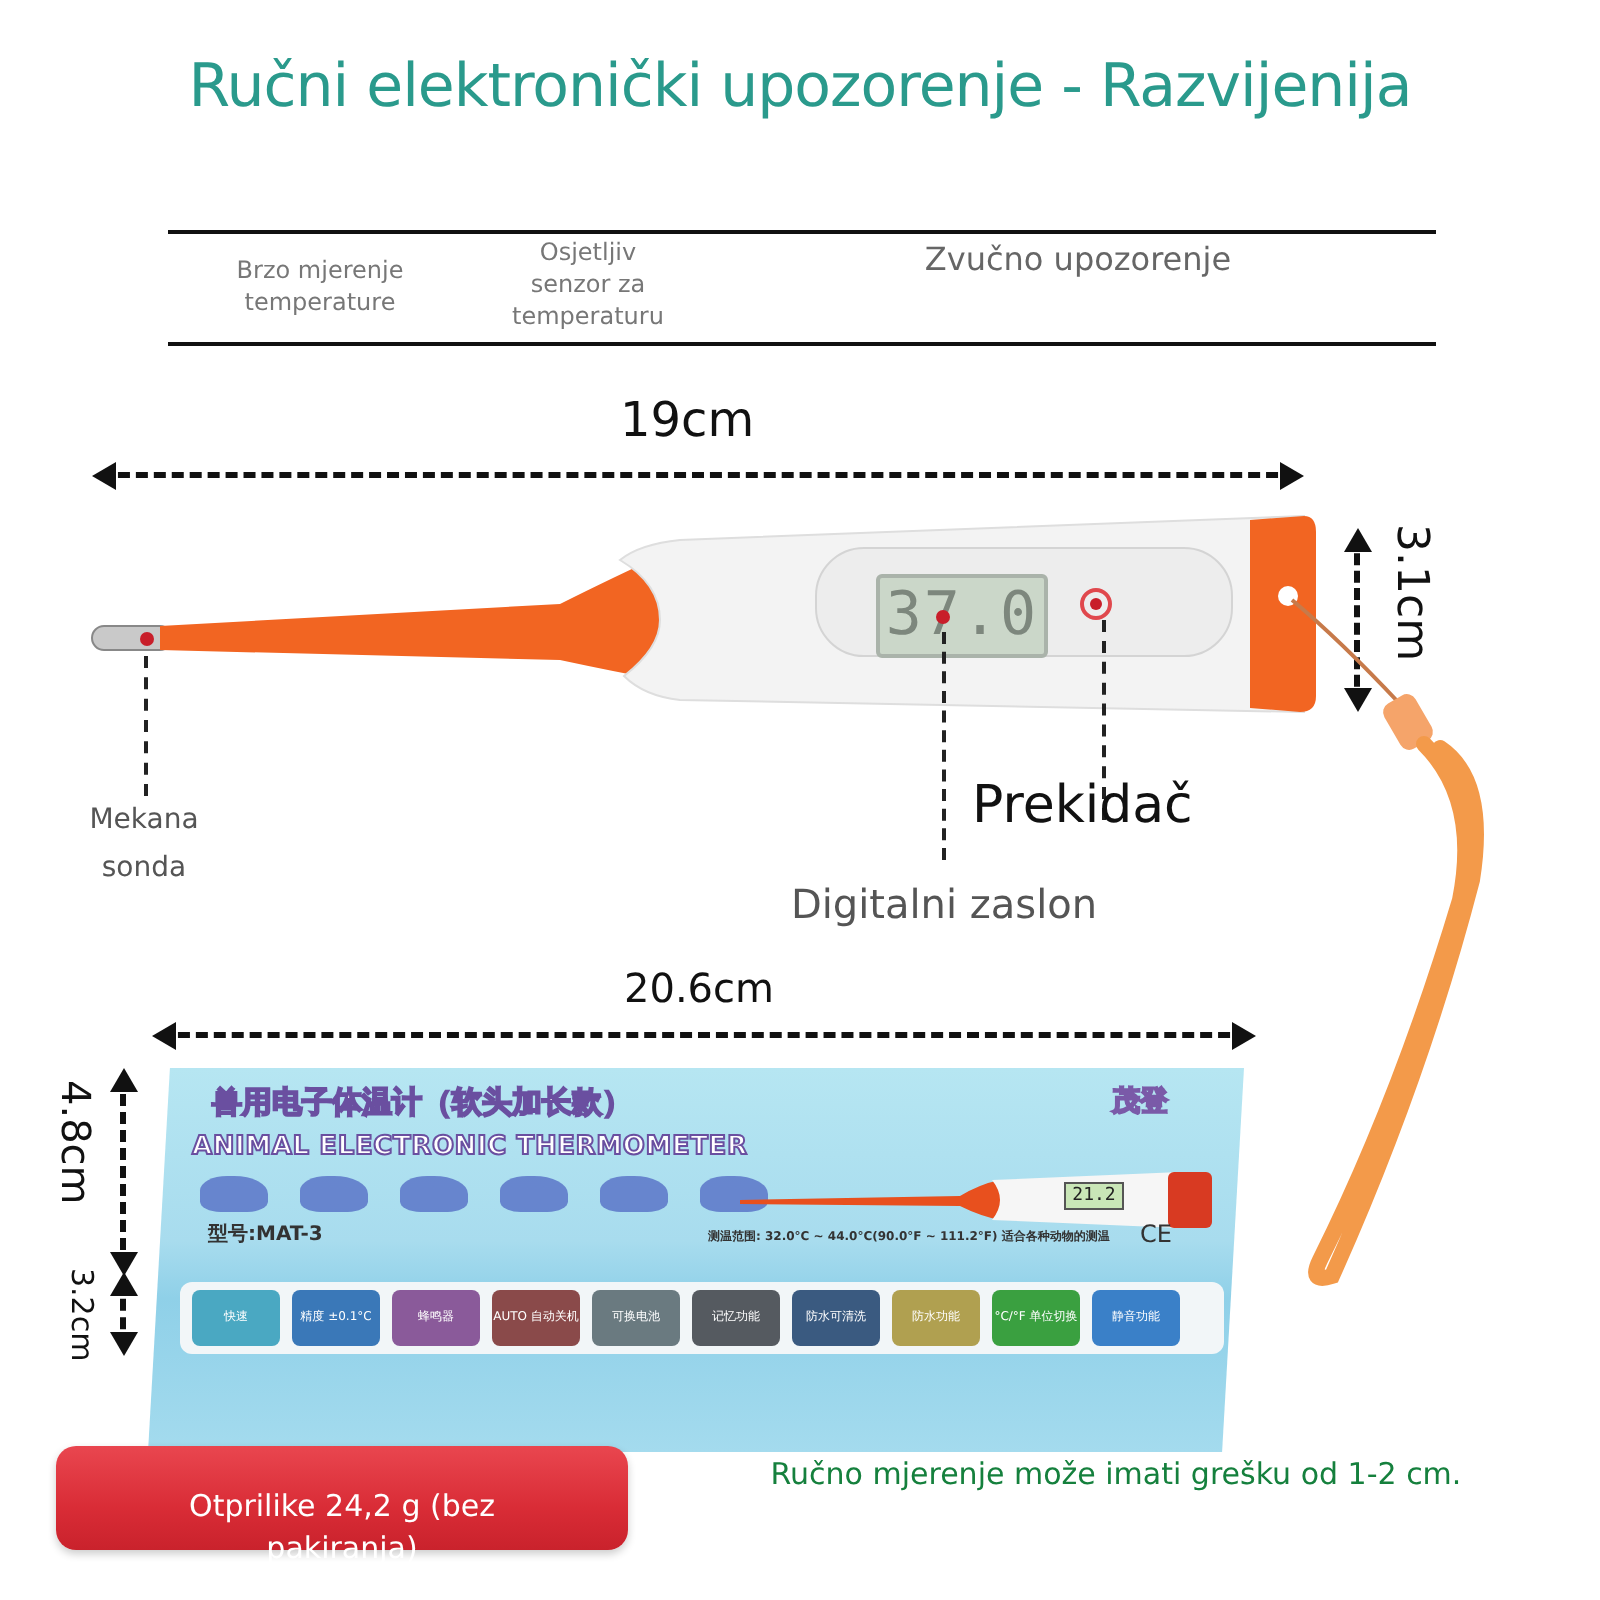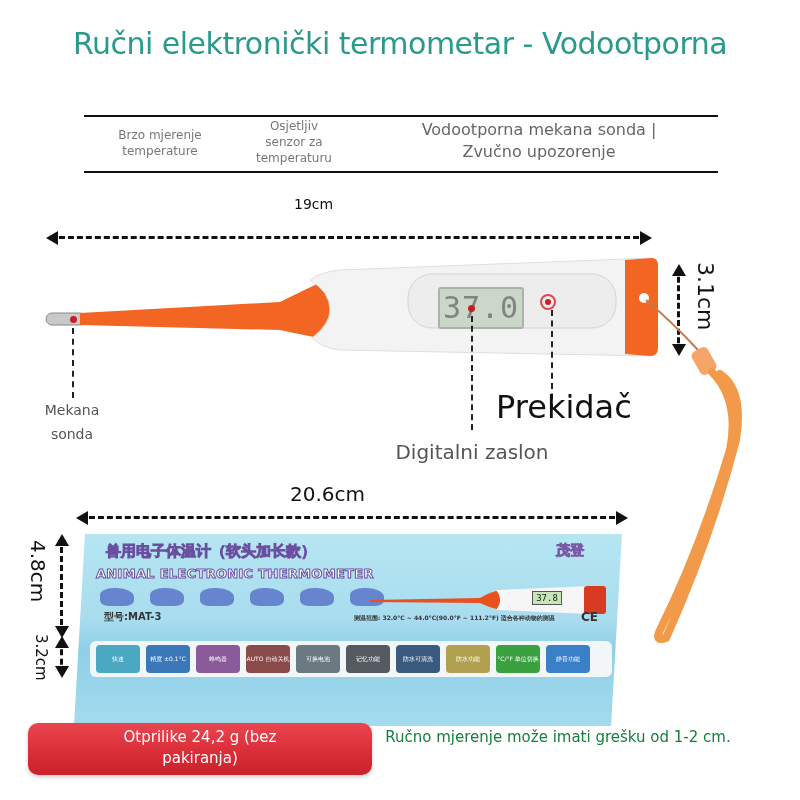--- a/index.html
+++ b/index.html
@@ -25,71 +25,70 @@
   .vline { border-left: 3px dashed #111; width: 0; }
   .arrow-u, .arrow-d { position: absolute; left: -8px; width: 0; height: 0; border-left: 7px solid transparent; border-right: 7px solid transparent; }
   .arrow-u { top: -4px; border-bottom: 12px solid #111; }
   .arrow-d { bottom: -4px; border-top: 12px solid #111; }
 
   .rot { transform: rotate(90deg); transform-origin: left top; white-space: nowrap; }
 
   .callout-text { color: #555; font-size: 14px; line-height: 24px; text-align: center; }
   .dashv { border-left: 2px dashed #222; width: 0; }
 
-  .weight-badge { left: 28px; top: 723px; width: 344px; height: 52px; border-radius: 10px;
+  .weight-badge { left: 28px; top: 723px; width: 286px; height: 52px; border-radius: 10px;
     background: linear-gradient(180deg, #e9464f 0%, #d92c36 60%, #c9222c 100%);
-    box-shadow: 0 2px 4px rgba(0,0,0,0.2); color: #fff; font-size: 15px; line-height: 21px; text-align: center; padding-top: 4px; }
+    box-shadow: 0 2px 4px rgba(0,0,0,0.2); color: #fff; font-size: 15px; line-height: 21px; text-align: center; padding-top: 20px; }
   .disclaimer { left: 336px; top: 726px; width: 444px; text-align: center; color: #15803d; font-size: 15px; line-height: 22px; }
 
   
   .box { left: 68px; top: 530px; width: 560px; height: 162px; }
   .box-face { position: absolute; left: 6px; top: 4px; width: 548px; height: 192px;
     background: linear-gradient(180deg, #b6e6f2 0%, #a8dcee 45%, #8fd0e8 60%, #a4dbee 100%);
     clip-path: polygon(2% 0, 100% 0, 98% 100%, 0 100%); }
   .box-cn { position: absolute; left: 32px; top: 8px; color: #fff; font-size: 15px; font-weight: bold; -webkit-text-stroke: 1px #6a4fa0; }
   .box-en { position: absolute; left: 22px; top: 32px; color: #fff; font-size: 13px; font-weight: bold; -webkit-text-stroke: 1px #6a4fa0; letter-spacing: 0.3px; }
   .box-brand { position: absolute; right: 38px; top: 8px; color: #fff; font-size: 14px; font-weight: bold; -webkit-text-stroke: 1px #7a5aa8; }
   .box-model { position: absolute; left: 30px; top: 76px; color: #333; font-size: 10px; font-weight: bold; }
   .box-range { position: absolute; left: 280px; top: 80px; color: #333; font-size: 6px; font-weight: bold; white-space: nowrap; }
-  .box-ce { position: absolute; right: 24px; top: 76px; color: #333; font-size: 12px; font-weight: bold; }
+  .box-ce { position: absolute; right: 36px; top: 76px; color: #333; font-size: 12px; font-weight: normal; }
   .animals { position: absolute; left: 26px; top: 54px; display: flex; gap: 16px; }
   .animal { width: 34px; height: 18px; background: #5a76c8; border-radius: 40% 50% 30% 30%; opacity: 0.85; }
   .icon-strip { position: absolute; left: 16px; top: 107px; width: 522px; height: 36px; background: #f2f6f8; border-radius: 6px; display: flex; gap: 6px; padding: 4px 6px; }
   .chip { width: 44px; height: 28px; border-radius: 4px; color: #fff; font-size: 6px; text-align: center; line-height: 28px; }
   .mini-thermo { position: absolute; left: 296px; top: 52px; width: 240px; height: 30px; }
   .mini-screen { position: absolute; left: 162px; top: 5px; width: 30px; height: 14px; background: #c9e6b7; border: 1px solid #555; font-size: 9px; color: #222; text-align: center; line-height: 12px; font-family: "DejaVu Sans Mono", monospace; }
 
   
   .lcd { position: absolute; left: 438px; top: 287px; width: 86px; height: 42px; background: #cbd7c9; border: 2px solid #aab3aa; border-radius: 3px;
      color: #7d877d; font-family: "DejaVu Sans Mono", monospace; font-size: 30px; line-height: 38px; text-align: center; letter-spacing: 1px; }
 </style>
 </head>
 <body>
 
 <div class="abs title">
-  <div>Ručni elektronički termometar - Vodootporna</div>
+  <div>Ručni elektronički upozorenje - Razvijenija</div>
 </div>
 
 <div class="abs feat-bar">
   <div class="feat feat2">
     <div>Osjetljiv</div>
     <div>senzor za</div>
     <div>temperaturu</div>
   </div>
   <div class="feat feat1">
     <div>Brzo mjerenje</div>
     <div>temperature</div>
   </div>
   <div class="feat feat3">
-    <div>Vodootporna mekana sonda |</div>
     <div>Zvučno upozorenje</div>
   </div>
 </div>
 
-<div class="abs dim-label" style="left:294px; top:196px; font-size:14px;">19cm</div>
+<div class="abs dim-label" style="left:310px; top:196px; font-size:24px;">19cm</div>
 <div class="abs hline" style="left:50px; top:236px; width:598px;">
   <span class="arrow-l"></span>
   <span class="arrow-r"></span>
 </div>
 
 <svg class="abs" style="left:40px; top:250px;" width="640" height="115">
 
   <rect x="6" y="63" width="40" height="12" rx="6" fill="#c9c9c9" stroke="#888" stroke-width="1"></rect>
 
   <path d="M40 63 L240 52 Q268 38 290 28 L290 90 Q268 86 240 80 L40 75 Z" fill="#f26522"></path>
@@ -126,23 +125,23 @@
 <div class="abs dashv" style="left:72px; top:328px; height:70px;"></div>
 <div class="abs callout-text" style="left:22px; top:398px; width:100px;">
   <div>Mekana</div>
   <div>sonda</div>
 </div>
 
 <div class="abs dashv" style="left:471px; top:316px; height:114px;"></div>
 <div class="abs callout-text" style="left:368px; top:440px; width:208px; font-size:20px;text-align:center;">Digitalni zaslon</div>
 
 <div class="abs dashv" style="left:551px; top:310px; height:100px;"></div>
-<div class="abs" style="left:496px; top:388px; font-size:32px; color:#111;">Prekidač</div>
-
-<div class="abs dim-label" style="left:290px; top:482px; font-size:20px;">20.6cm</div>
+<div class="abs" style="left:486px; top:388px; font-size:26px; color:#111;">Prekidač</div>
+
+<div class="abs dim-label" style="left:312px; top:482px; font-size:20px;">20.6cm</div>
 <div class="abs hline" style="left:80px; top:516px; width:544px;">
   <span class="arrow-l"></span>
   <span class="arrow-r"></span>
 </div>
 
 <div class="abs vline" style="left:60px; top:538px; height:96px;">
   <span class="arrow-u"></span>
   <span class="arrow-d"></span>
 </div>
 <div class="abs dim-label rot" style="left:50px; top:540px; font-size:20px;">4.8cm</div>
@@ -164,21 +163,21 @@
       <span class="animal"></span>
       <span class="animal"></span>
       <span class="animal"></span>
     </div>
     <div class="mini-thermo">
       <svg width="240" height="30" style="position:absolute;left:0;top:0;">
         <path d="M0 14 L110 12 Q120 6 130 4 L130 24 Q120 22 110 17 L0 16 Z" fill="#e8501e"></path>
         <path d="M126 4 L220 0 L220 28 L126 24 Q134 14 126 4 Z" fill="#f6f6f6"></path>
         <rect x="214" y="0" width="22" height="28" rx="3" fill="#d83a22"></rect>
       </svg>
-      <div class="mini-screen">37.8</div>
+      <div class="mini-screen">21.2</div>
     </div>
     <div class="box-model">型号:MAT-3</div>
     <div class="box-range">测温范围: 32.0°C ~ 44.0°C(90.0°F ~ 111.2°F)  适合各种动物的测温</div>
     <div class="box-ce">CE</div>
     <div class="icon-strip">
       <span class="chip" style="background:#4aa8c2;">快速</span>
       <span class="chip" style="background:#3a78b8;">精度 ±0.1°C</span>
       <span class="chip" style="background:#8a5a9a;">蜂鸣器</span>
       <span class="chip" style="background:#8a4a4a;">AUTO 自动关机</span>
       <span class="chip" style="background:#6a7a80;">可换电池</span>

